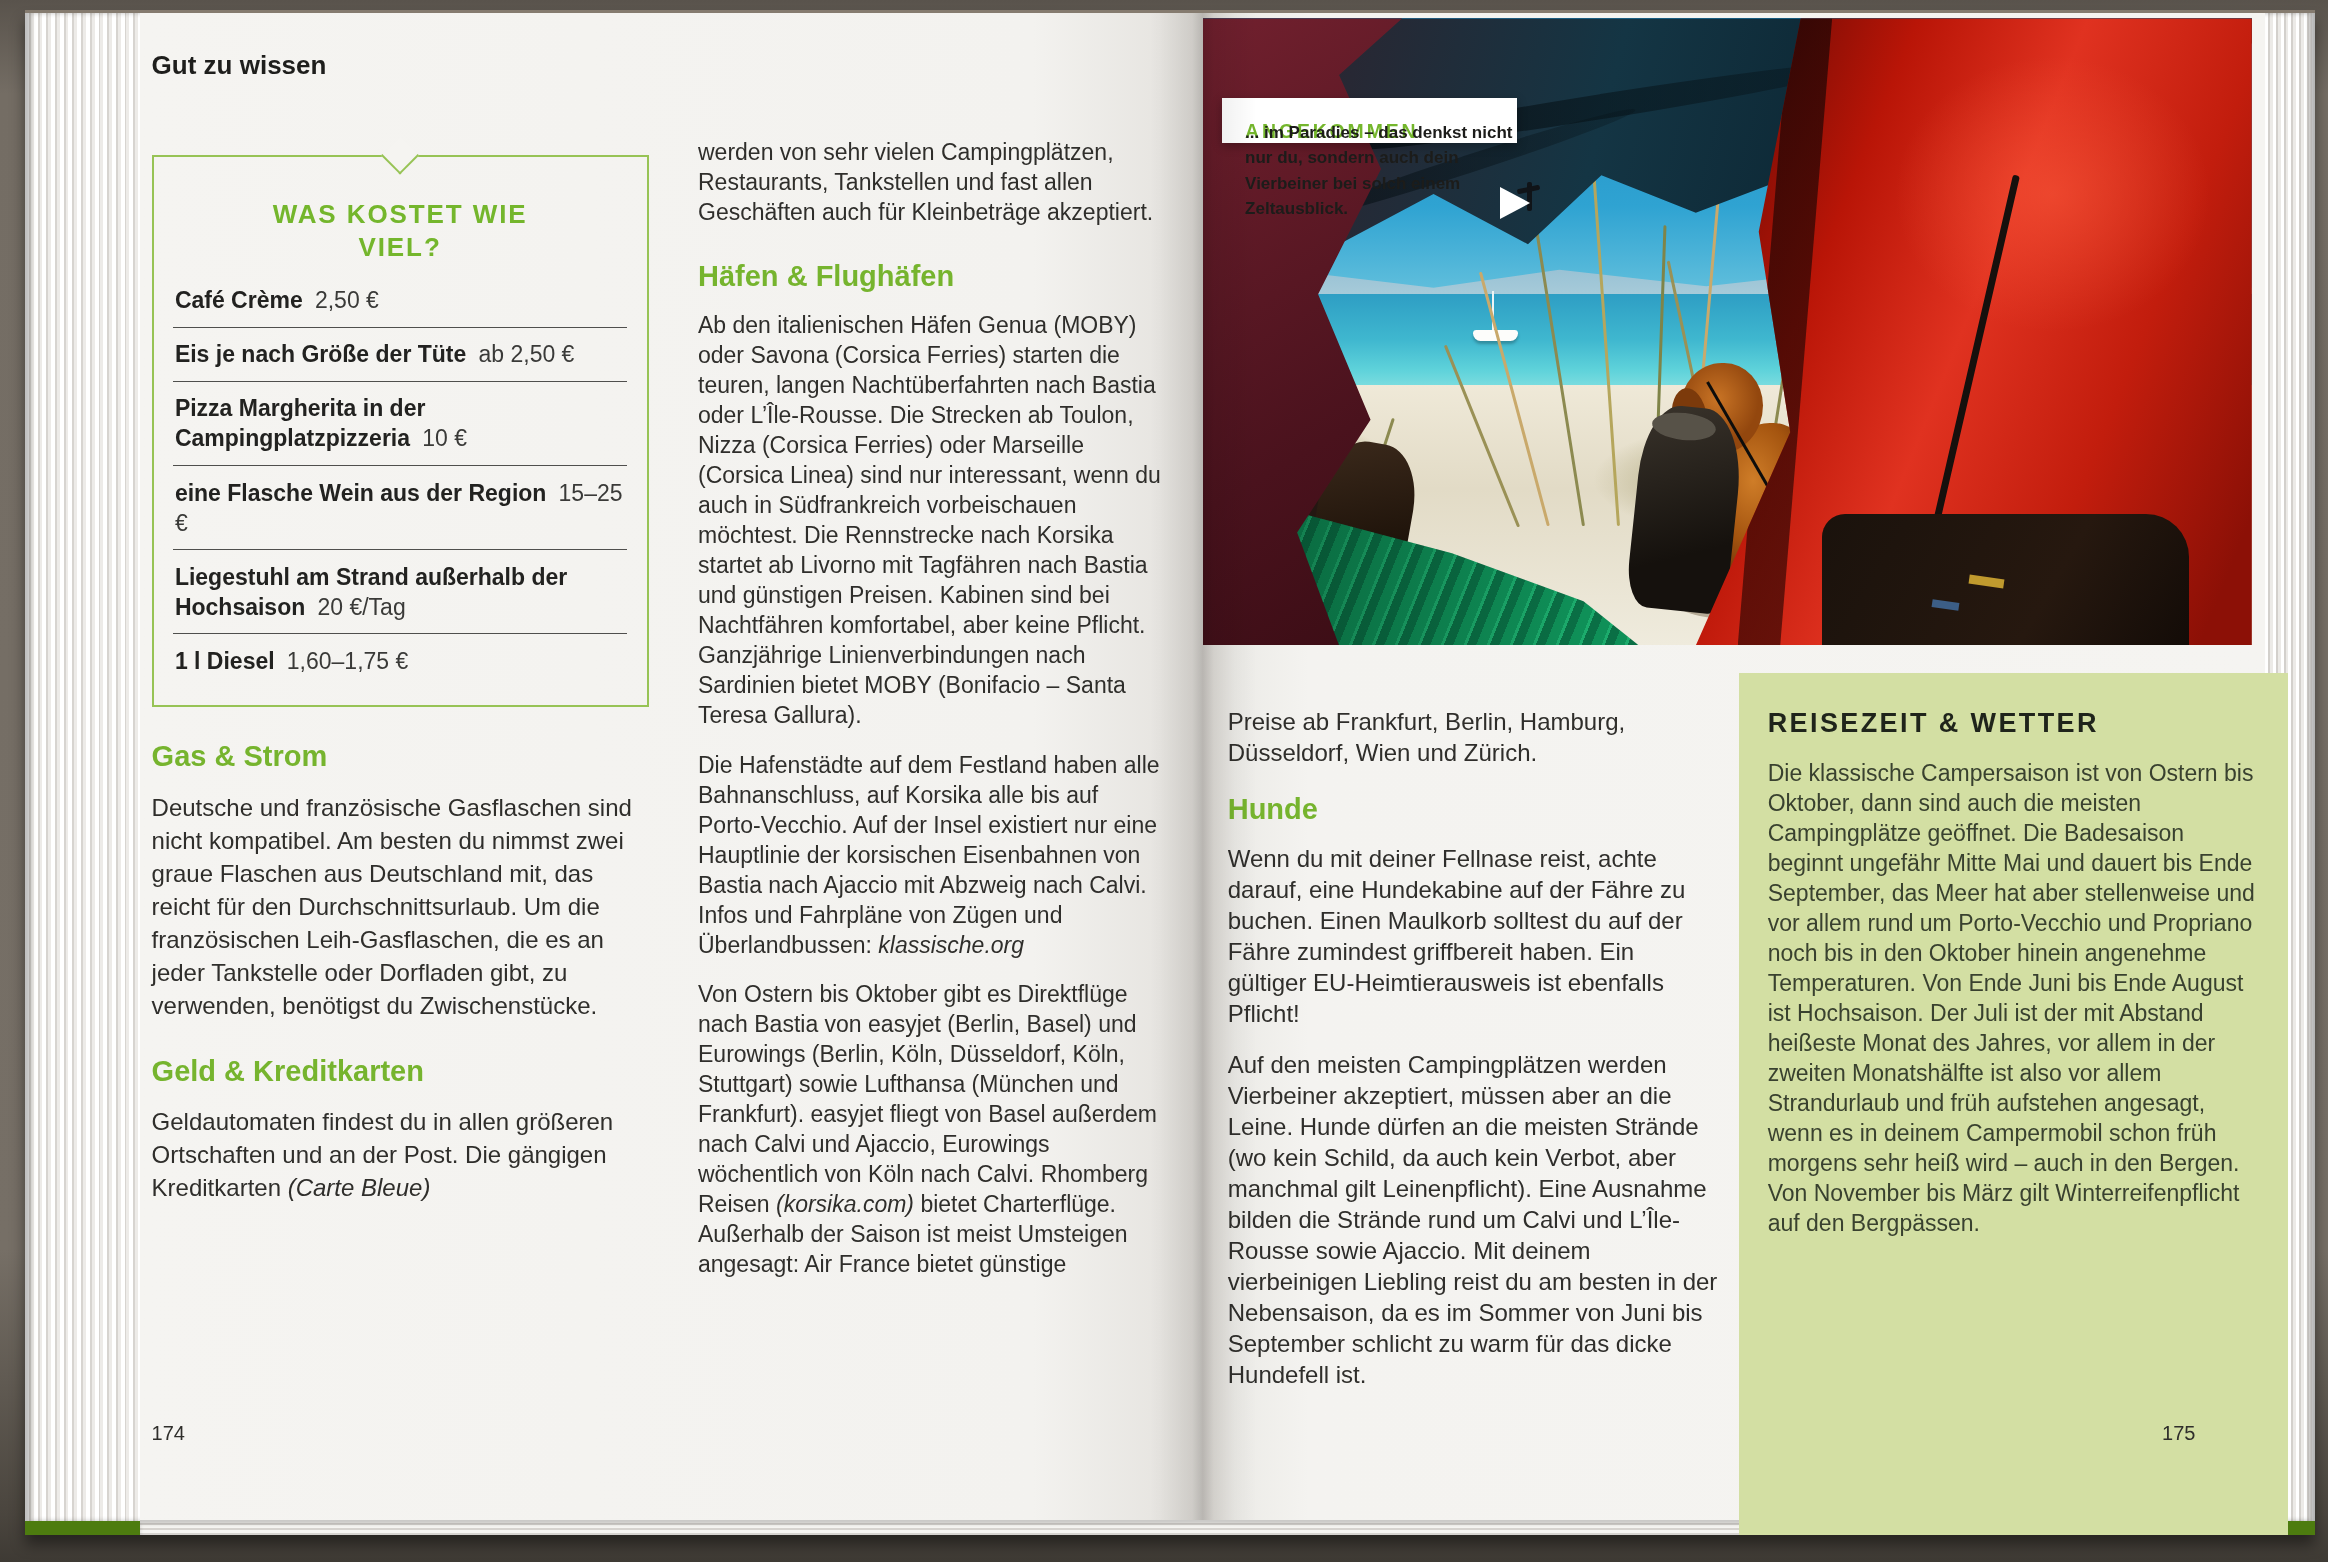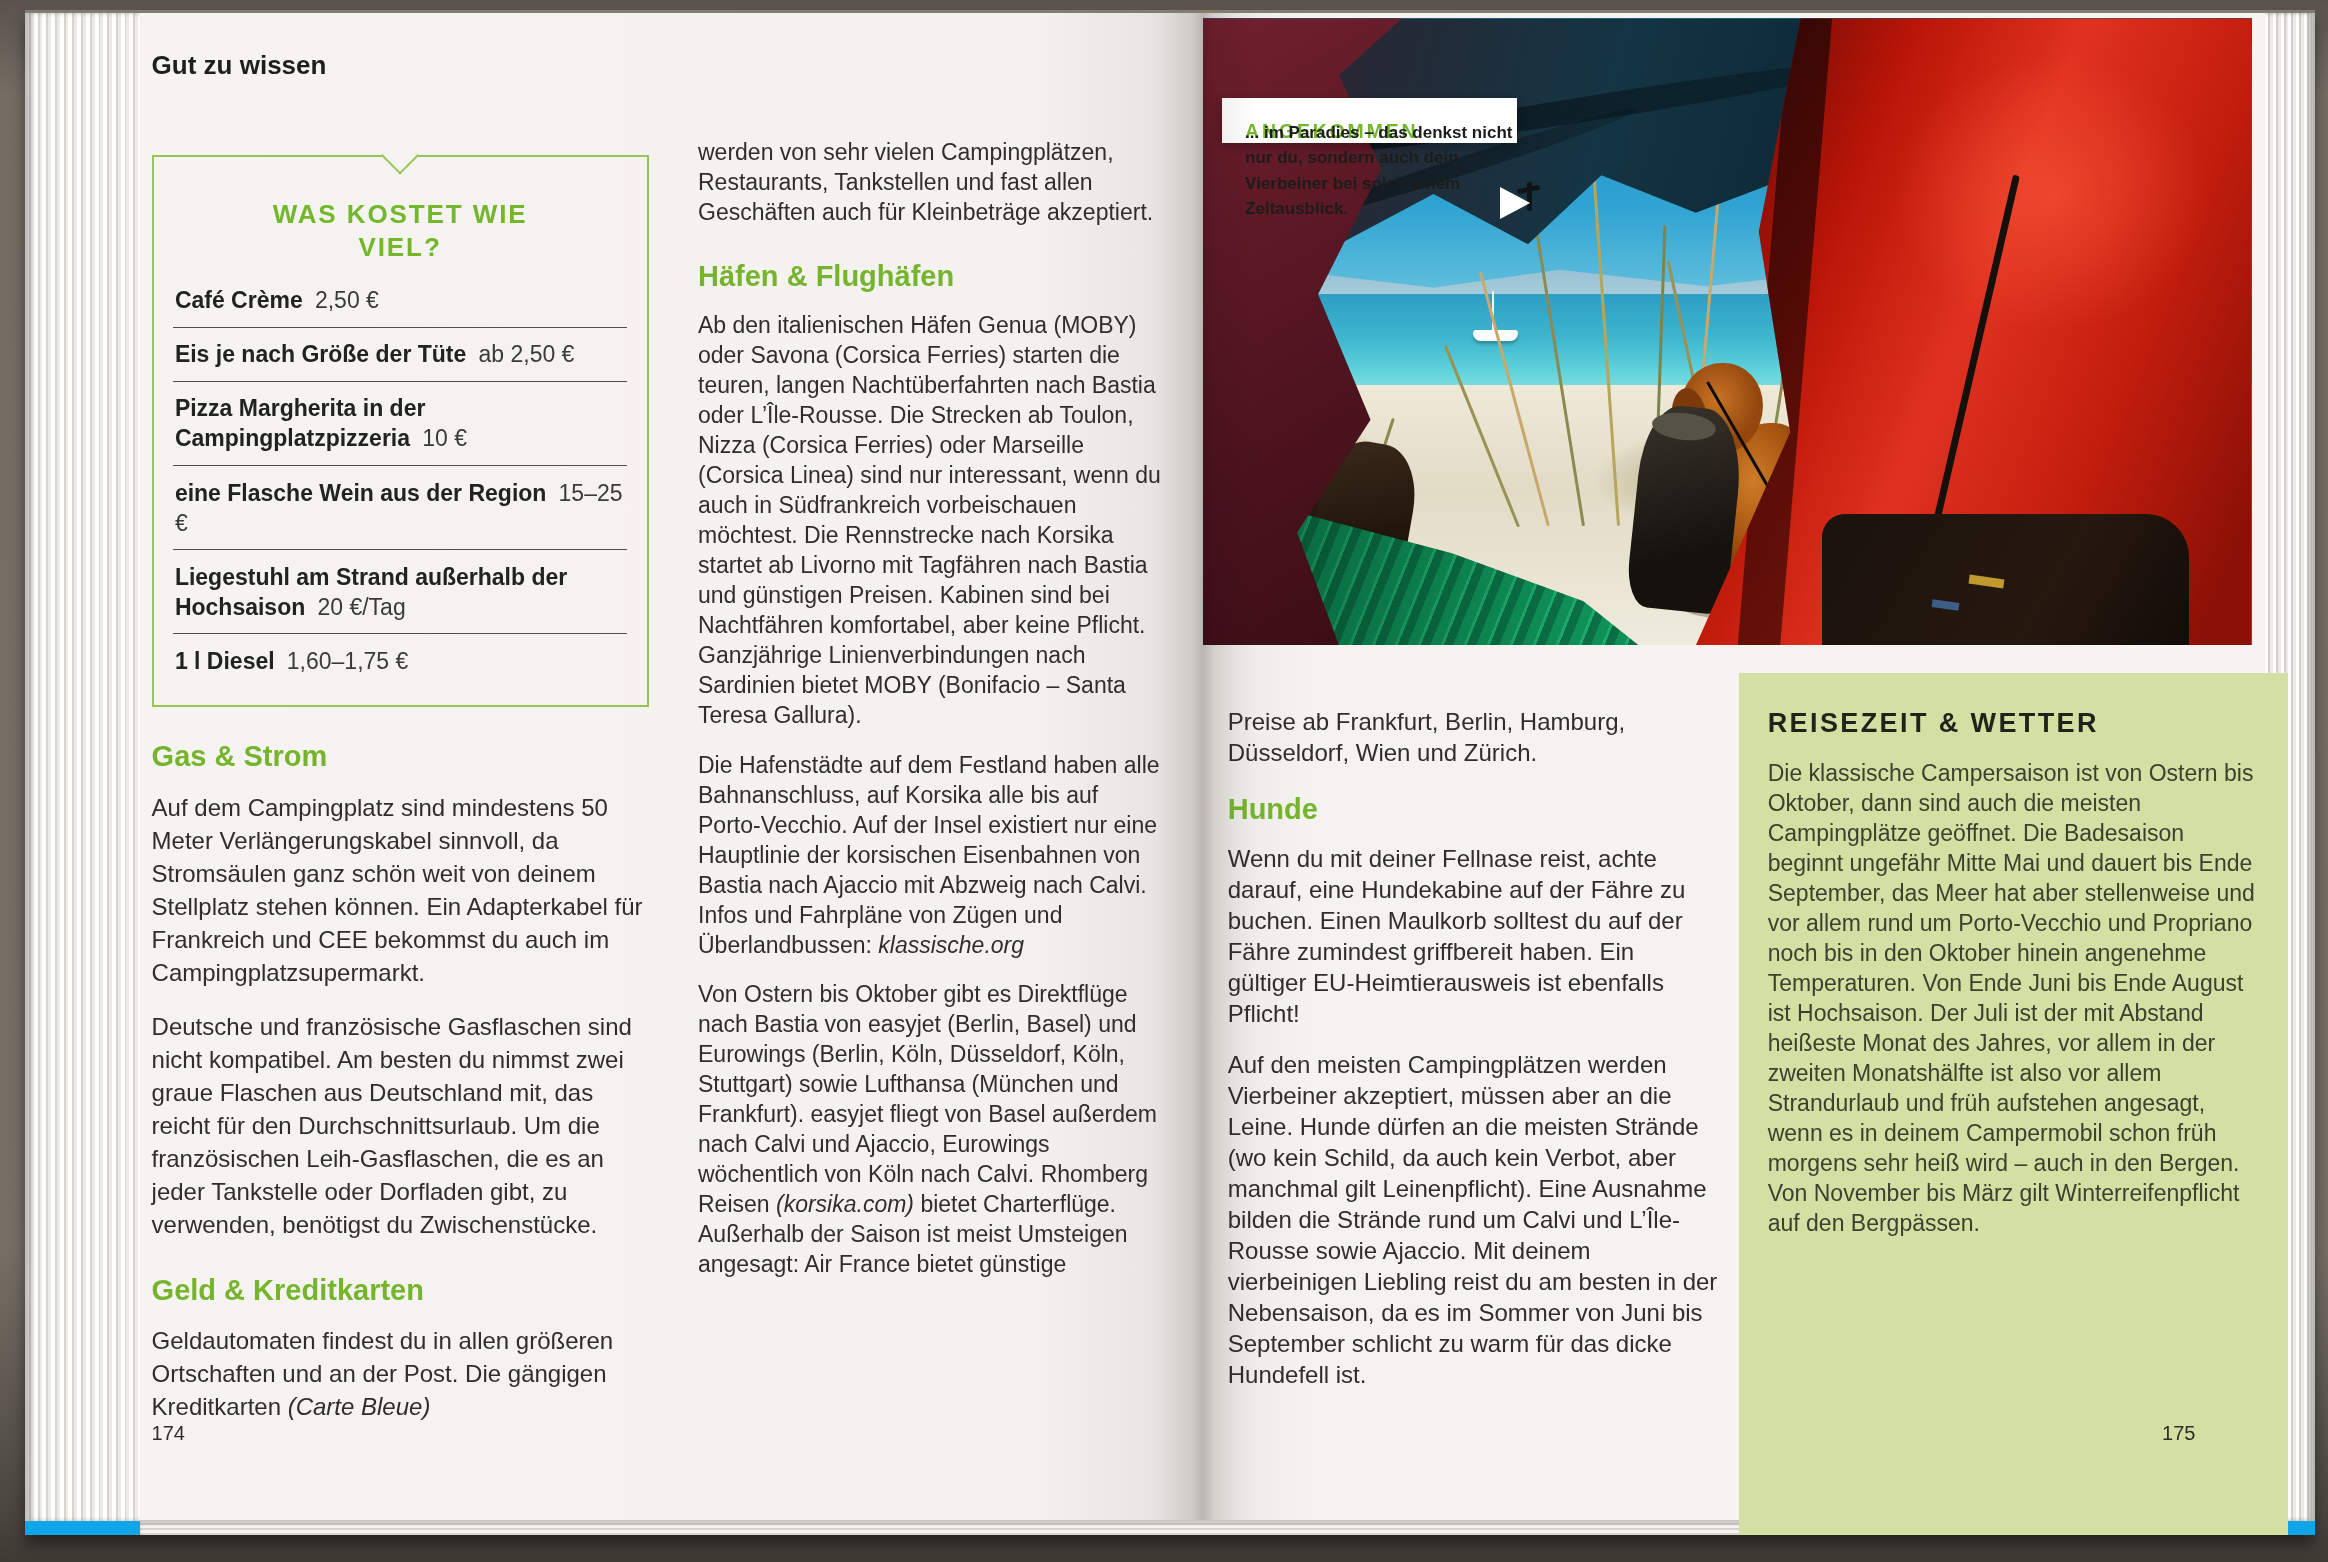--- a/index.html
+++ b/index.html
@@ -2,21 +2,21 @@
 <html><head>
 <meta charset="utf-8">
 <style>
   html,body{margin:0;padding:0;}
   body{
     width:2329px;height:1562px;position:relative;overflow:hidden;
     background:linear-gradient(180deg,#59534c 0%,#746d64 6%,#766f66 80%,#4a453e 97%,#3e3a34 100%);
     font-family:"Liberation Sans",sans-serif;color:#2f2e2b;
   }
   
-  .book{position:absolute;left:25px;top:9.7px;right:13.6px;bottom:27px;background:#0ea5e9;
+  .book{position:absolute;left:25px;top:9.7px;right:13.6px;bottom:27px;background:#4d7c0f;
         border-top:3.9px solid #857b6f;box-shadow:0 9.7px 13.6px rgba(0,0,0,.45);overflow:hidden;padding-left:35px;}
   .edges-left{position:absolute;left:0;top:0;bottom:13.6px;width:115px;
         background:repeating-linear-gradient(90deg,#ffffff 0 3.9px,#d7d4d0 3.9px 5.8px,#edebe8 5.8px 8.7px);
         box-shadow:inset 5.8px 0 5.8px rgba(0,0,0,.25);}
   .edges-right{position:absolute;right:0;top:0;bottom:13.6px;width:50px;
         background:repeating-linear-gradient(90deg,#ffffff 0 2.9px,#d3d0cc 2.9px 4.9px,#eceae7 4.9px 7.8px);
         box-shadow:inset -4.9px 0 5.8px rgba(0,0,0,.3);}
   .edges-bottom{position:absolute;left:115px;right:50px;bottom:0;height:15.5px;
         background:repeating-linear-gradient(180deg,#f6f5f2 0 2.9px,#d6d3cf 2.9px 4.9px);
         box-shadow:inset 0 3.9px 3.9px rgba(0,0,0,.18);}
@@ -182,21 +182,20 @@
             <span class="pb-label">Liegestuhl am Strand außerhalb der Hochsaison</span>
             <span class="pb-price">20 €/Tag</span>
           </div>
           <div class="pb-item">
             <span class="pb-label">1 l Diesel</span>
             <span class="pb-price">1,60–1,75 €</span>
           </div>
         </div>
 
         <h3 class="green">Gas &amp; Strom</h3>
-        <p class="body">Auf dem Campingplatz sind mindestens 50 Meter Verlängerungskabel sinnvoll, da Stromsäulen ganz schön weit von deinem Stellplatz stehen können. Ein Adapterkabel für Frankreich und CEE bekommst du auch im Campingplatzsupermarkt.</p>
         <p class="body">Deutsche und französische Gasflaschen sind nicht kompatibel. Am besten du nimmst zwei graue Flaschen aus Deutschland mit, das reicht für den Durchschnittsurlaub. Um die französischen Leih-Gasflaschen, die es an jeder Tankstelle oder Dorfladen gibt, zu verwenden, benötigst du Zwischenstücke.</p>
 
         <h3 class="green">Geld &amp; Kreditkarten</h3>
         <p class="body"><span>Geldautomaten findest du in allen größeren Ortschaften und an der Post. Die gängigen Kreditkarten </span><span class="it">(Carte Bleue)</span></p>
       </div>
 
       <div class="col-b">
         <p class="body">werden von sehr vielen Campingplätzen, Restaurants, Tankstellen und fast allen Geschäften auch für Kleinbeträge akzeptiert.</p>
         <h3 class="green">Häfen &amp; Flughäfen</h3>
         <p class="body">Ab den italienischen Häfen Genua (MOBY) oder Savona (Corsica Ferries) starten die teuren, langen Nachtüberfahrten nach Bastia oder L’Île-Rousse. Die Strecken ab Toulon, Nizza (Corsica Ferries) oder Marseille (Corsica Linea) sind nur interessant, wenn du auch in Südfrankreich vorbeischauen möchtest. Die Rennstrecke nach Korsika startet ab Livorno mit Tagfähren nach Bastia und günstigen Preisen. Kabinen sind bei Nachtfähren komfortabel, aber keine Pflicht. Ganzjährige Linienverbindungen nach Sardinien bietet MOBY (Bonifacio – Santa Teresa Gallura).</p>

